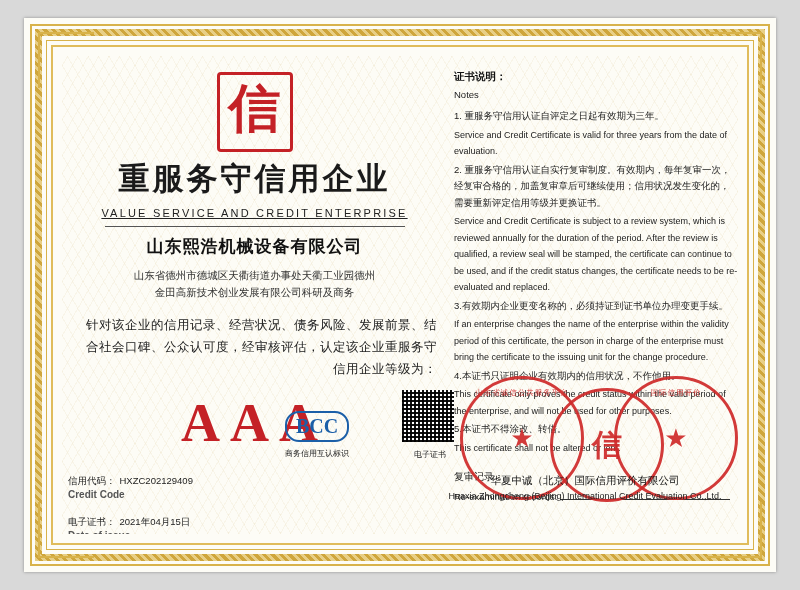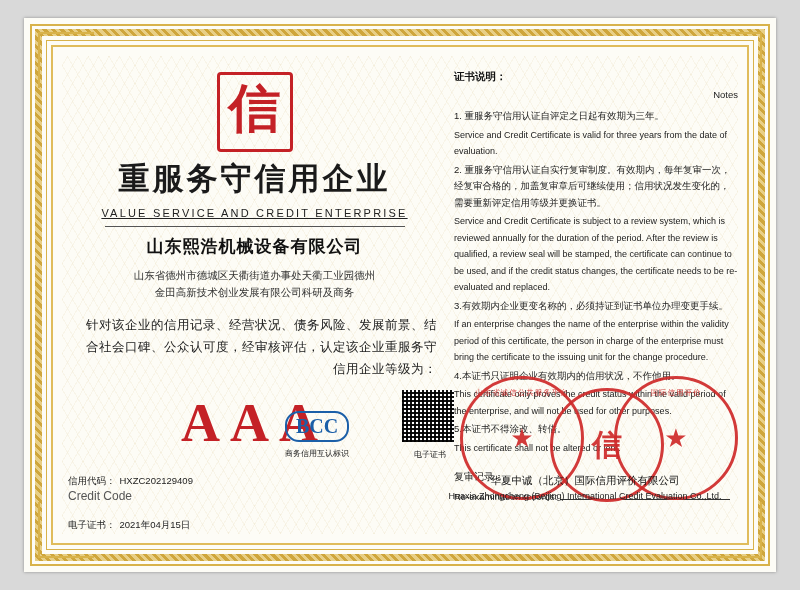--- a/index.html
+++ b/index.html
@@ -109,21 +109,21 @@
     margin-top:12px;
   }
   .fields{
     margin:16px 0 0 6px;text-align:left;position:relative;
   }
   .field{
     margin-bottom:11px;
   }
   .field .cn{font-size:9.5px;color:#222;}
   .field .val{font-size:9.5px;color:#222;margin-left:4px;}
-  .field .en{font-size:12px;color:#555;margin-top:1px;}
+  .field .en{font-size:10px;color:#555;margin-top:1px;font-weight:bold;}
 
   
   .bcc{
     position:absolute;left:212px;bottom:74px;
     width:86px;text-align:center;
   }
   .bcc-mark{
     display:inline-block;
     border:2px solid #1b5fa8;border-radius:14px;
     padding:2px 9px;
@@ -142,21 +142,21 @@
     width:52px;height:52px;
     background:
       repeating-linear-gradient(0deg,#111 0 2px,#fff 2px 4px),
       repeating-linear-gradient(90deg,#111 0 2px,#fff 2px 4px);
     background-blend-mode:multiply;
   }
   .qr-cap{font-size:8px;color:#222;margin-top:7px;}
 
   
   .notes-title{font-size:10.5px;color:#111;font-weight:bold;}
-  .notes-title-en{font-size:9.5px;color:#222;margin:5px 0 8px;text-align:right;}
+  .notes-title-en{font-size:9.5px;color:#222;margin:5px 0 8px;}
   .note{font-size:9px;color:#222;line-height:16.5px;margin-bottom:2px;}
   .note.cn{font-size:9.5px;}
   .recheck{
     margin-top:14px;font-size:10px;color:#111;
   }
   .recheck .en{font-size:9.5px;margin-top:6px;display:block;}
   .recheck-line{
     display:inline-block;border-bottom:1px solid #333;width:170px;height:9px;
   }
 

